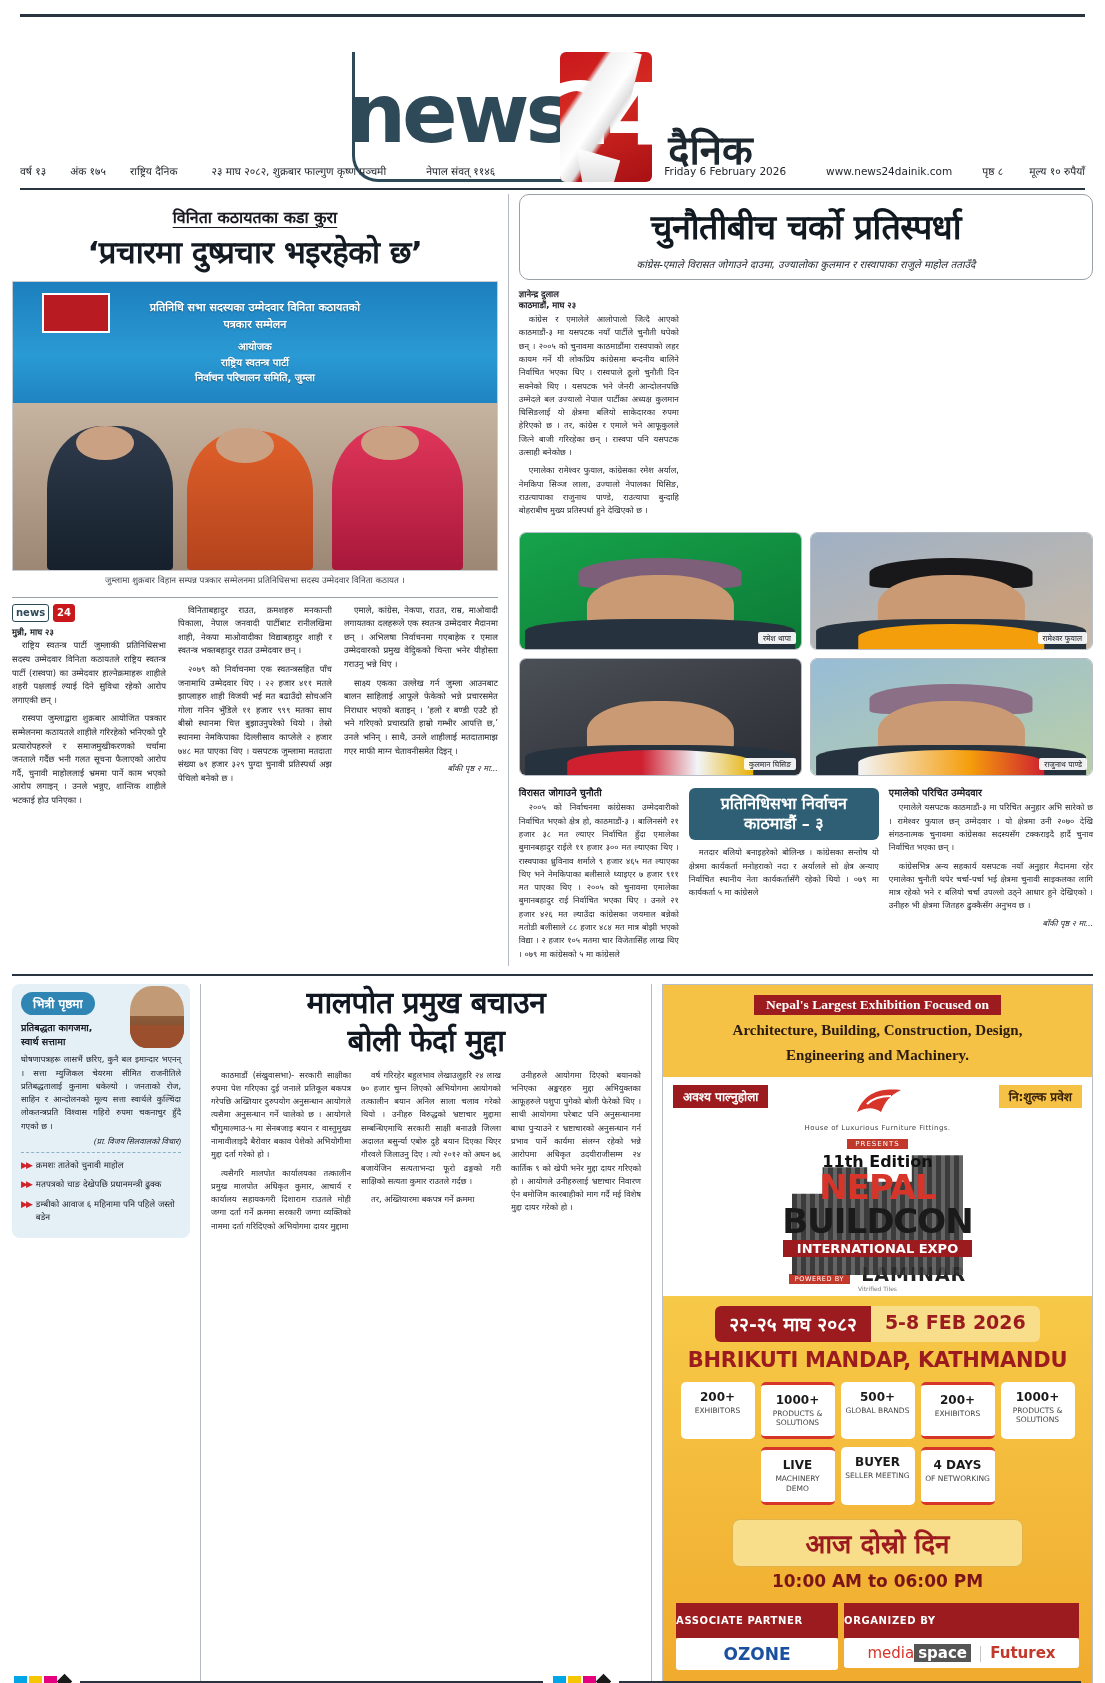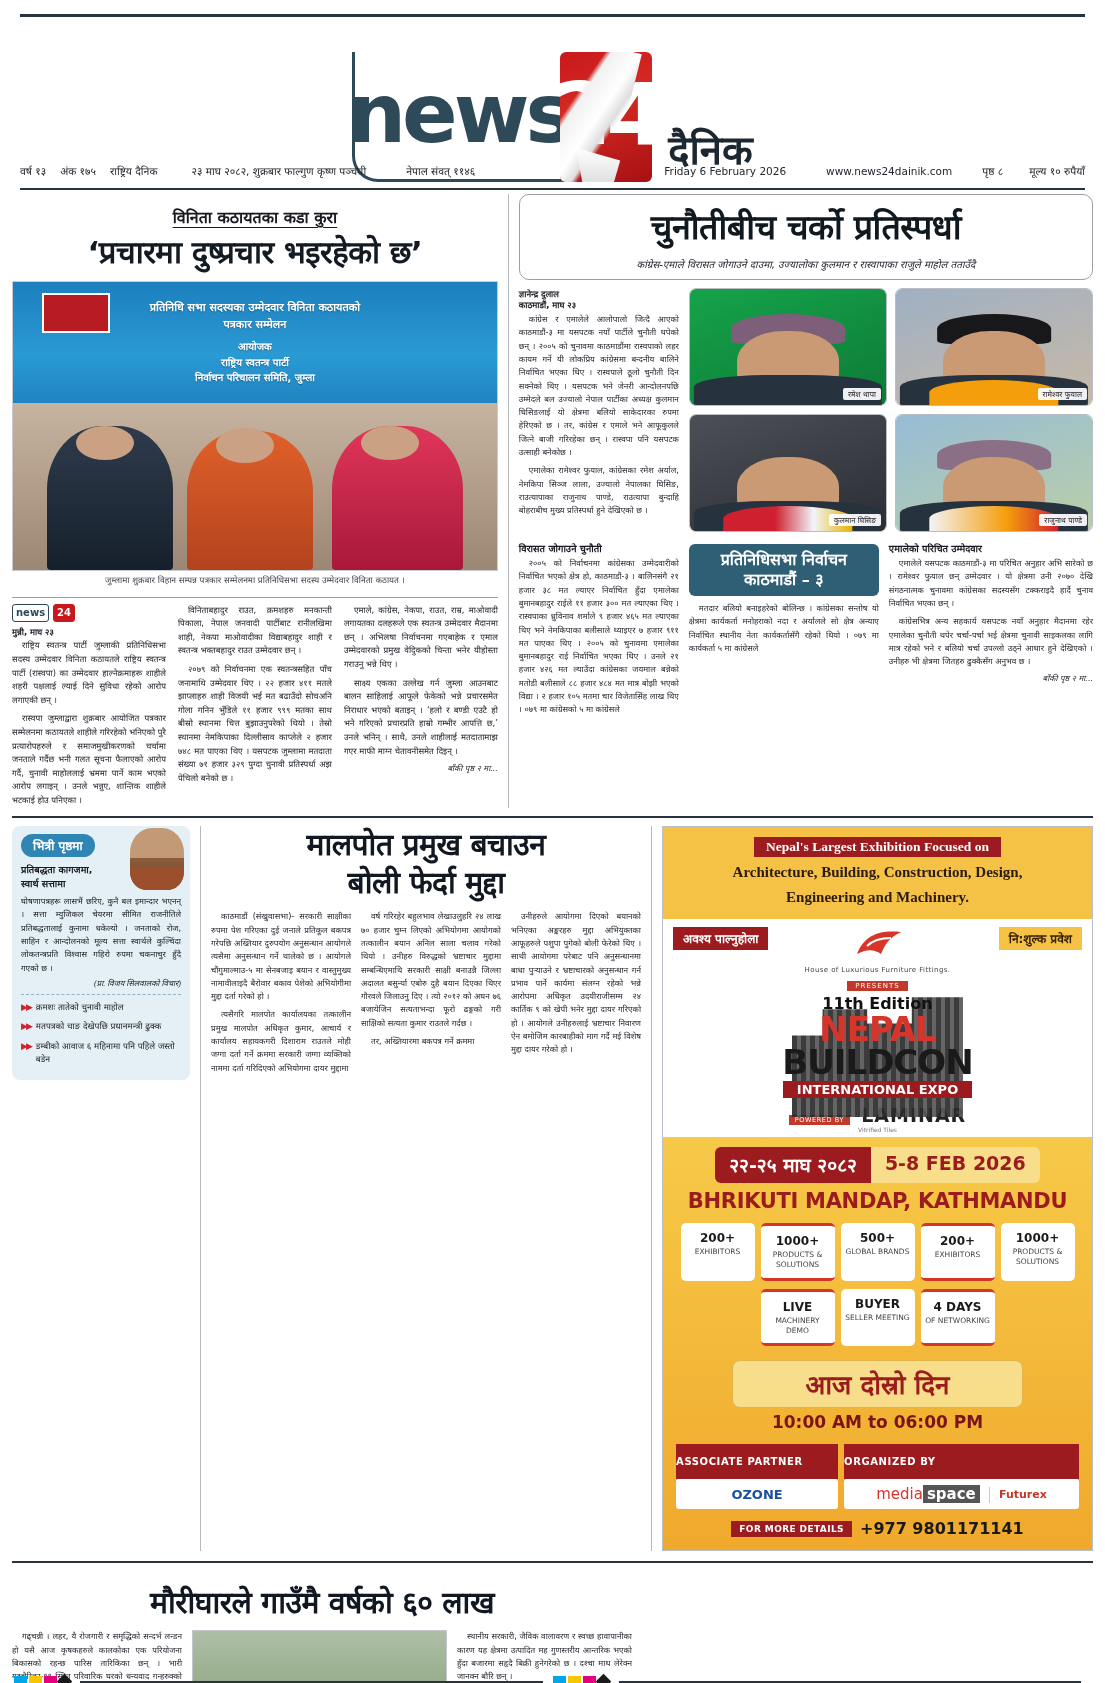--- a/index.html
+++ b/index.html
@@ -56,21 +56,21 @@
   }
   .logo-dainik {
     font-family: "DejaVu Sans", sans-serif; font-weight: bold;
     font-size: 40px; color: #1d2730; margin-left: 16px; padding-bottom: 6px;
   }
   .infoline {
     position: absolute; bottom: 16px; left: 8px; right: 8px;
     display: flex; align-items: center; font-size: 10.5px; color: #23262c;
     font-family: "DejaVu Sans", sans-serif;
   }
-  .infoline .grp { display: flex; gap: 14px; }
+  .infoline .grp { display: flex; gap: 24px; }
   .infoline .sp { flex: 1; }
   .rule-bot { position: absolute; bottom: 4px; left: 8px; right: 8px; height: 2px; background: #2a3340; }
 
   
   .body-grid { display: flex; gap: 10px; }
   .col-left { width: 490px; }
   .col-right { width: 579px; }
 
   
   .kicker {
@@ -246,24 +246,24 @@
   .stat.hl { border-top:3px solid #d7342a; border-bottom:3px solid #d7342a; }
   .stat .n { font-weight:bold; font-size:12px; color:#1a1a1a; }
   .stat .t { font-size:7.5px; color:#444; line-height:1.3; margin-top:2px; }
   .stats2 { display:flex; gap:6px; justify-content:center; margin-top:8px; }
   .today-pill { margin:14px auto 4px; width:72%; background:#f8dd8a; border:1px solid #e0b44a; border-radius:8px;
                 text-align:center; font-weight:bold; font-size:26px; color:#9c1b1e; padding:5px 0; font-family:"DejaVu Sans",sans-serif; }
   .hours { text-align:center; font-weight:bold; font-size:17px; color:#7a1418; font-family:"DejaVu Sans",sans-serif; margin-bottom:12px; }
   .partners { display:flex; gap:6px; justify-content:center; }
   .pbox { background:#fff; border-radius:3px; padding:6px; text-align:center; }
   .plabel { background:#9c1b1e; color:#fff; font-size:10px; padding:12px 0; letter-spacing:.6px; font-family:"DejaVu Sans",sans-serif; font-weight:bold; }
-  .ozone { font-weight:bold; font-size:13px; color:#1b4fa0; font-family:"DejaVu Sans",sans-serif; }
+  .ozone { font-weight:bold; font-size:17px; color:#1b4fa0; font-family:"DejaVu Sans",sans-serif; }
   .mediaspace .m1 { font-weight:normal; font-size:15px; color:#d7342a; font-family:"DejaVu Sans",sans-serif; }
   .mediaspace .m2 { font-weight:bold; font-size:15px; color:#fff; background:#555; padding:0 4px; font-family:"DejaVu Sans",sans-serif; }
-  .futurex { font-weight:bold; font-size:11px; color:#c0392b; font-family:"DejaVu Sans",sans-serif; }
+  .futurex { font-weight:bold; font-size:15px; color:#c0392b; font-family:"DejaVu Sans",sans-serif; }
   .contact { display:flex; justify-content:center; align-items:center; gap:8px; margin-top:10px; }
   .contact .cl { background:#9c1b1e; color:#fff; font-size:9px; font-weight:bold; padding:3px 8px; font-family:"DejaVu Sans",sans-serif; letter-spacing:.4px; }
   .contact .cn { font-weight:bold; font-size:16px; color:#1a1a1a; font-family:"DejaVu Sans",sans-serif; }
 
   
   .footer { position:absolute; left:0; right:0; bottom:4px; height:22px; display:flex; align-items:center; padding:0 14px; }
   .swatches { display:flex; gap:2px; }
   .sw { width: 13px; height: 13px; }
   .sw.d { transform: rotate(45deg); width: 11px; height: 11px; }
   .footline { flex:1; height:2px; background:#2a3340; margin:0 10px; }
@@ -352,21 +352,21 @@
     </div>
 
     <div class="vrule"></div>
 
     <div class="col-right">
       <div class="hl-box">
         <h1>चुनौतीबीच चर्को प्रतिस्पर्धा</h1>
         <div class="hl-sub">कांग्रेस-एमाले विरासत जोगाउने दाउमा, उज्यालोका कुलमान र रास्वापाका राजुले माहोल तताउँदै</div>
       </div>
 
-      <div style="display:flex; gap:10px; margin-top:8px;">
+      <div style="display:flex; gap:10px; margin-top:8px;flex-direction:column;">
         <div style="width:160px">
           <div class="dateline">ज्ञानेन्द्र दुलाल</div>
           <div class="dateline" style="margin-bottom:3px">काठमाडौं, माघ २३</div>
           <div class="txtcols" style="font-size:8.2px">
             <p>कांग्रेस र एमालेले आलोपालो जित्दै आएको काठमाडौं-३ मा यसपटक नयाँ पार्टीले चुनौती थपेको छन् । २००५ को चुनावमा काठमाडौंमा रास्वपाको लहर कायम गर्ने यी लोकप्रिय कांग्रेसमा बन्दनीय बालिने निर्वाचित भएका थिए । रास्वपाले ठूलो चुनौती दिन सक्नेको थिए । यसपटक भने जेनरी आन्दोलनपछि उम्मेदले बल उज्यालो नेपाल पार्टीका अध्यक्ष कुलमान घिसिङलाई यो क्षेत्रमा बलियो साकेदारका रुपमा हेरिएको छ । तर, कांग्रेस र एमाले भने आफूकुलले जित्ने बाजी गरिरहेका छन् । रास्वपा पनि यसपटक उत्साही बनेकोछ ।</p>
             <p>एमालेका रामेश्वर फुयाल, कांग्रेसका रमेश अर्याल, नेमकिपा सिञ्ज लाला, उज्यालो नेपालका घिसिङ, राउत्यापाका राजुनाथ पाण्डे, राउत्यापा बुन्दाहि बोहराबीच मुख्य प्रतिस्पर्धा हुने देखिएको छ ।</p>
           </div>
         </div>
 
         <div style="flex:1">

